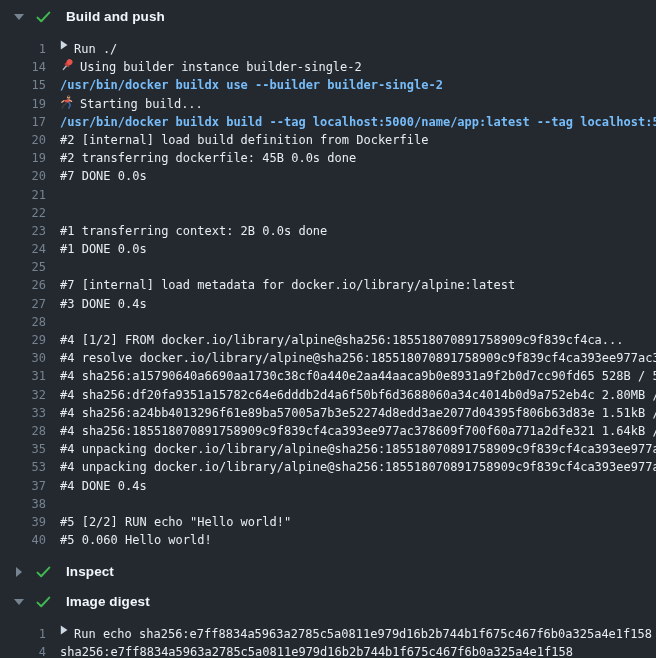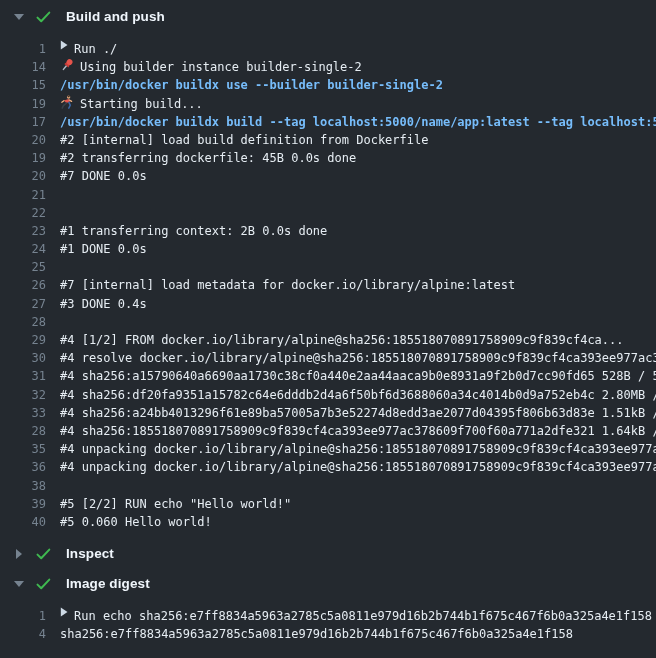--- a/index.html
+++ b/index.html
@@ -206,24 +206,28 @@
     <span class="line-num">28</span>
     <span class="line-text">#4 sha256:185518070891758909c9f839cf4ca393ee977ac378609f700f60a771a2dfe321 1.64kB / 1.64kB</span>
   </div>
 
   <div class="log-line">
     <span class="line-num">35</span>
     <span class="line-text">#4 unpacking docker.io/library/alpine@sha256:185518070891758909c9f839cf4ca393ee977ac378609f700f60a771a2dfe321</span>
   </div>
 
   <div class="log-line">
-    <span class="line-num">36</span>
+    <span class="line-num">53</span>
     <span class="line-text">#4 unpacking docker.io/library/alpine@sha256:185518070891758909c9f839cf4ca393ee977ac378609f700f60a771a2dfe321</span>
   </div>
 
+  <div class="log-line">
+    <span class="line-num">37</span>
+    <span class="line-text">#4 DONE 0.4s</span>
+  </div>
 
   <div class="log-line">
     <span class="line-num">38</span>
     <span class="line-text"></span>
   </div>
 
   <div class="log-line">
     <span class="line-num">39</span>
     <span class="line-text">#5 [2/2] RUN echo "Hello world!"</span>
   </div>

